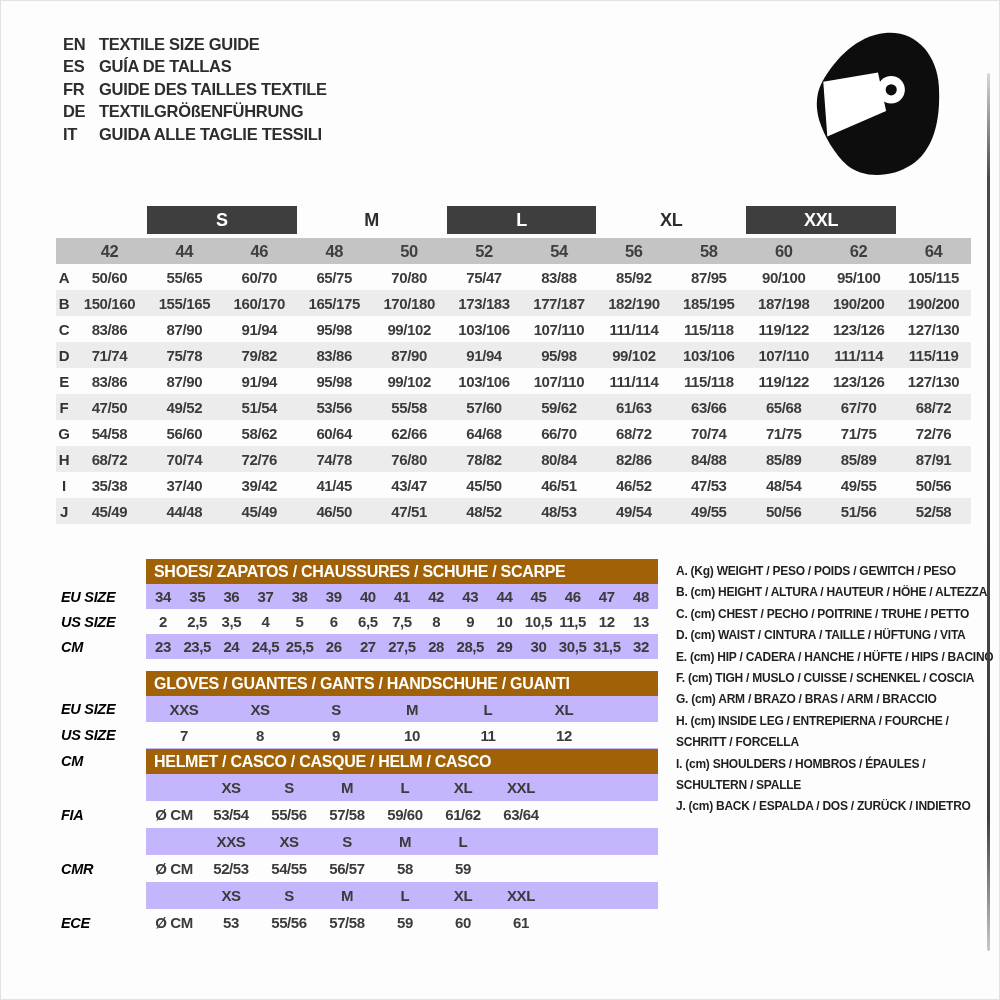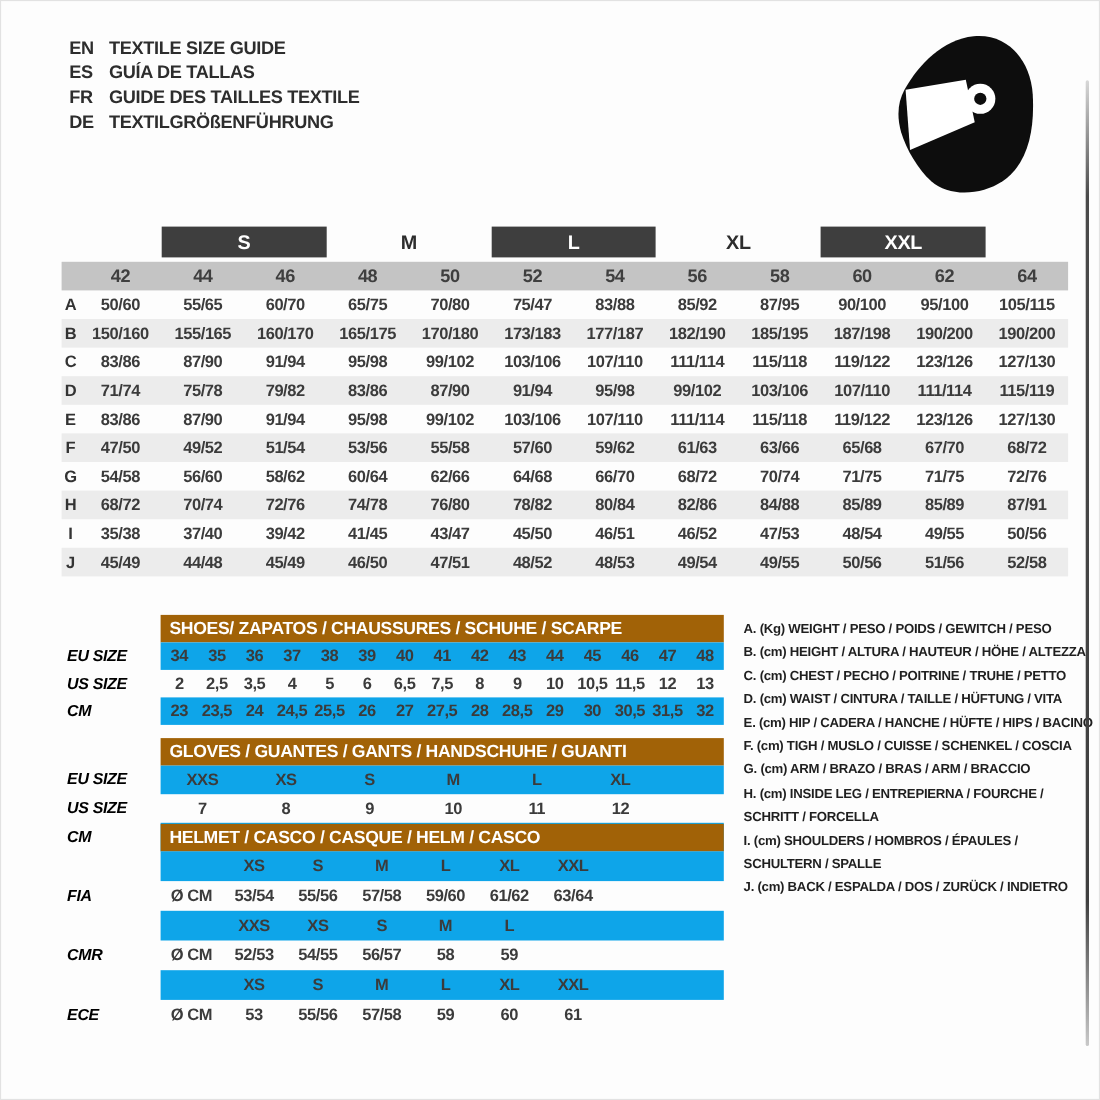--- a/index.html
+++ b/index.html
@@ -33,21 +33,21 @@
   .letter-cell{justify-content:center;color:#333;}
   
   .ltable{position:absolute;left:60px;width:597px;}
   .bar{margin-left:85px;height:25px;background:#a16207;color:#fff;
     display:flex;align-items:center;padding-left:8px;box-sizing:border-box;
     font-weight:bold;font-size:16px;letter-spacing:-0.3px;white-space:nowrap;}
   .lrow{display:flex;}
   .side-label{width:85px;display:flex;align-items:center;
     font-weight:bold;font-size:14.5px;letter-spacing:-0.3px;color:#000000;font-style:italic;}
   .vals{flex:1;display:grid;}
-  .vals.striped{background:#0ea5e9;}
+  .vals.striped{background:#c4b5fd;}
   .shoes-cols{grid-template-columns:repeat(15,1fr);}
   .gloves-cols{grid-template-columns:repeat(6,76px) 1fr;}
   .helmet-cols{grid-template-columns:56px repeat(6,58px) 1fr;}
   .shoes .lrow{height:25px;}
   .gloves .lrow{height:26px;}
   .helmettbl .lrow{height:27px;}
   .vals .cell{font-size:15px;}
   
   .legend{position:absolute;left:675px;top:560px;width:300px;}
   .legend-line{font-weight:bold;font-size:12px;letter-spacing:-0.25px;
@@ -71,20 +71,24 @@
         <div class="lang-code">ES</div>
         <div class="lang-title">GUÍA DE TALLAS</div>
       </div>
       <div class="lang-row">
         <div class="lang-code">FR</div>
         <div class="lang-title">GUIDE DES TAILLES TEXTILE</div>
       </div>
       <div class="lang-row">
         <div class="lang-code">DE</div>
         <div class="lang-title">TEXTILGRÖßENFÜHRUNG</div>
+      </div>
+      <div class="lang-row">
+        <div class="lang-code">IT</div>
+        <div class="lang-title">GUIDA ALLE TAGLIE TESSILI</div>
       </div>
     </div>
 
   <div class="helmet-logo">
     <svg width="127" height="147" viewBox="0 0 125 145" xmlns="http://www.w3.org/2000/svg">
       <path d="M70 2 C100 -1 121 23 123 54 C125 88 118 117 96 132
                C76 145 48 146 32 132 C20 121 10 104 5 88
                C1 74 2 61 8 50 C21 27 42 5 70 2 Z" fill="#0d0d0d"></path>
       <path d="M9 50 L63 41 L71 79 L13 104 Z" fill="#ffffff"></path>
       <circle cx="76" cy="58" r="13.5" fill="#ffffff"></circle>

